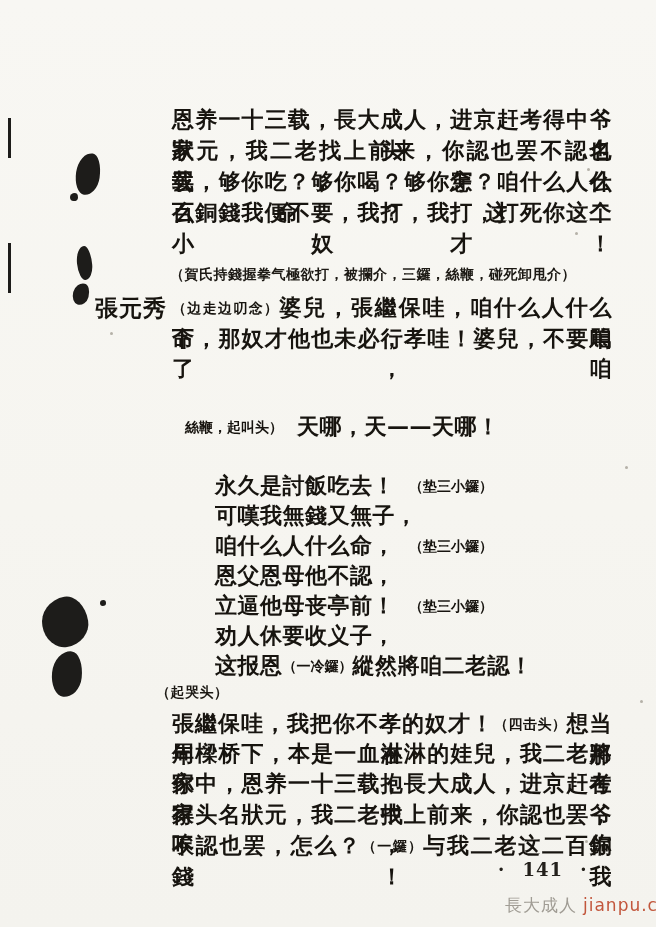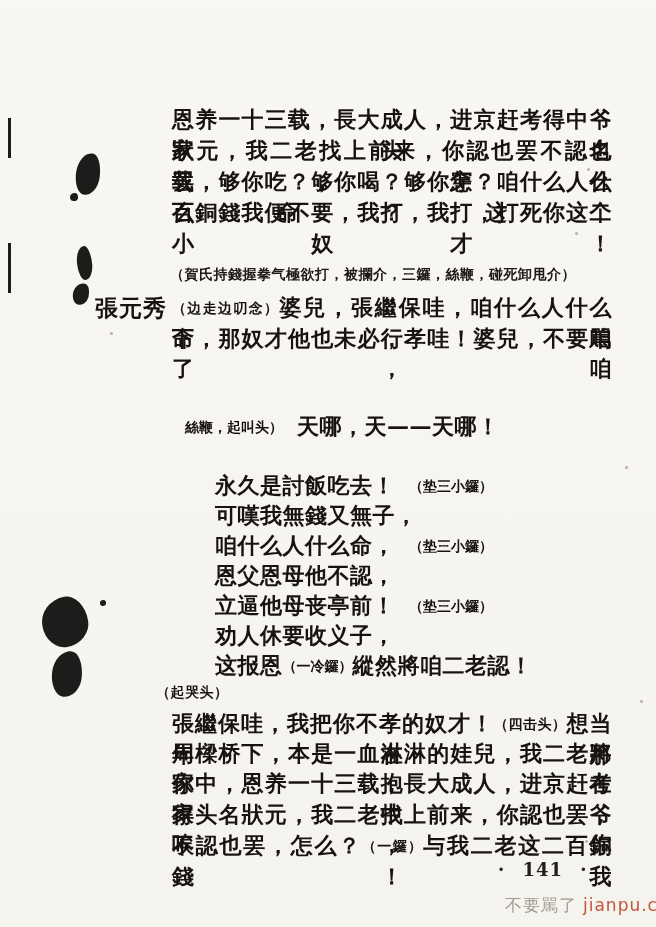--- a/index.html
+++ b/index.html
@@ -94,16 +94,16 @@
     <div class="ln jl"><span>張繼保哇，我把你不孝的奴才！</span><span class="note">（四击头）</span><span>想当年在那</span></div>
     <div class="ln jl">周樑桥下，本是一血淋淋的娃兒，我二老將你抱在</div>
     <div class="ln jl">家中，恩养一十三载，長大成人，进京赶考得中爷</div>
     <div class="ln jl">家头名狀元，我二老找上前来，你認也罢，唉，你</div>
     <div class="ln jl"><span>不認也罢，怎么？</span><span class="note">（一鑼）</span><span>与我二老这二百銅錢！我</span></div>
   </div>
 
   <div class="blk pageno" style="left:498px;top:859px;">· 141 ·</div>
 
   <div class="blk wm" style="left:505px;top:894px;">
-    <span class="wm-name">不要駡了</span><span class="wm-url">jianpu.cn</span>
+    <span class="wm-name">長大成人</span><span class="wm-url">jianpu.cn</span>
   </div>
 
 </div>
 
 </body></html>

